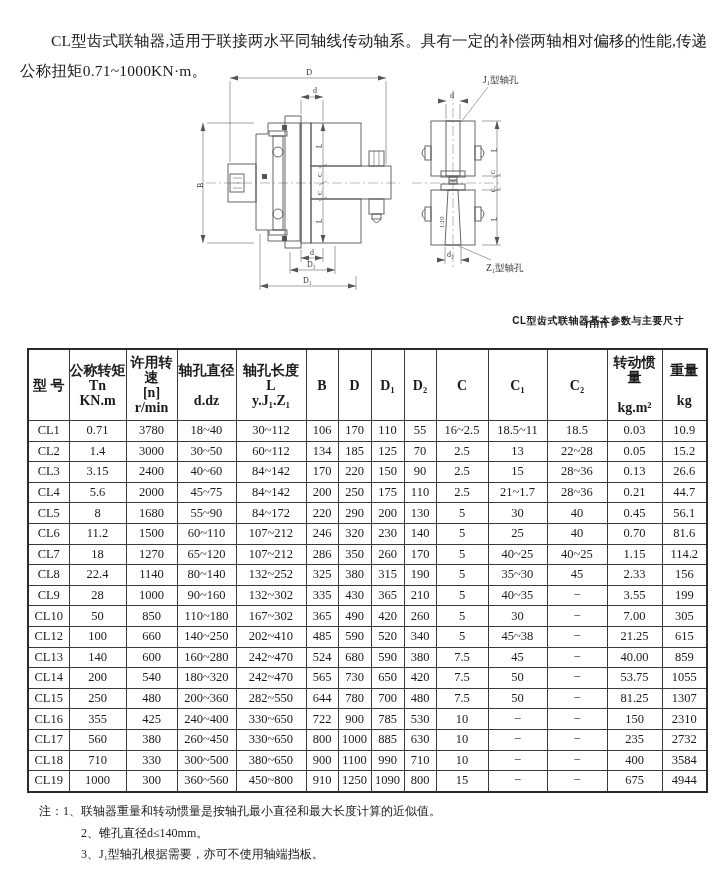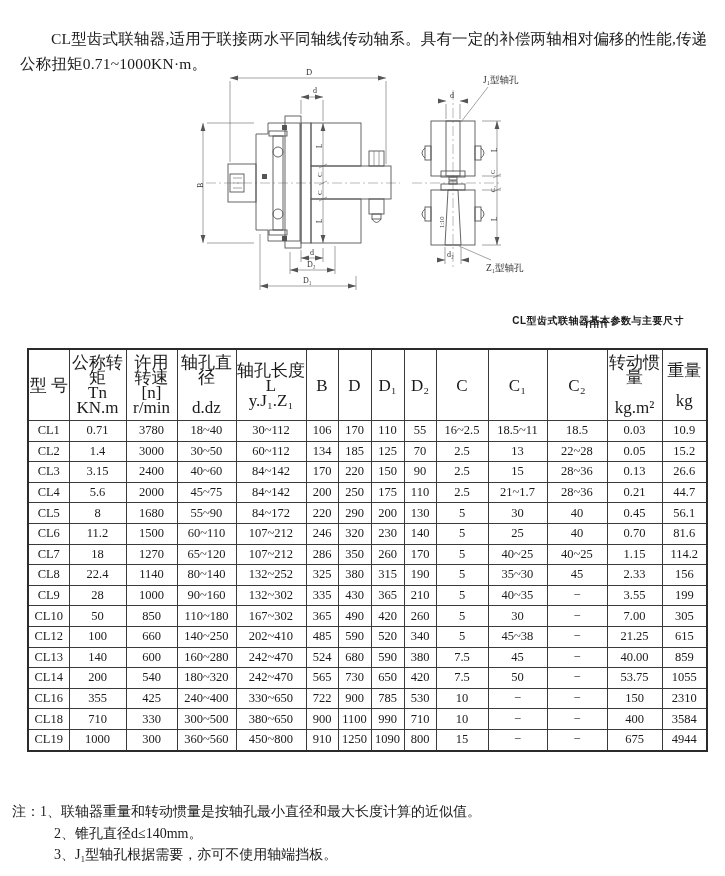--- a/index.html
+++ b/index.html
@@ -3,21 +3,21 @@
 <meta charset="utf-8">
 <style>
   html,body{margin:0;padding:0;}
   body{
     width:725px;height:876px;background:#ffffff;position:relative;
     font-family:"Liberation Serif","DejaVu Serif",serif;color:#1a1a1a;
     overflow:hidden;
   }
   .intro{
     position:absolute;top:10px;left:20px;width:692px;
-    font-size:15.5px;line-height:25px;text-indent:2em;letter-spacing:0.2px;
+    font-size:15.5px;line-height:30px;text-indent:2em;letter-spacing:0.2px;
   }
   #diagram{position:absolute;top:62px;left:150px;}
   #diagram .edge{fill:none;stroke:#555;stroke-width:0.9;}
   #diagram .dim{stroke:#666;stroke-width:0.6;fill:none;}
   #diagram .cl{stroke:#777;stroke-width:0.5;stroke-dasharray:10 3 2 3;fill:none;}
   #diagram text{fill:#333;font-family:"Liberation Serif","DejaVu Serif",serif;}
   .title-row{position:absolute;top:314px;left:27px;width:673px;height:26px;}
   .tbl-title{
     display:block;text-align:right;transform:translateX(-16px);
     font-family:"Liberation Sans","DejaVu Sans",sans-serif;
@@ -30,25 +30,25 @@
   table.params{
     position:absolute;top:348px;left:27px;width:673px;
     border-collapse:collapse;table-layout:fixed;
     border:2px solid #2b2b2b;
   }
   table.params th,table.params td{
     border:1px solid #3a3a3a;text-align:center;vertical-align:middle;
     padding:0;overflow:hidden;
   }
   table.params th{
-    height:70px;font-weight:normal;font-size:17px;line-height:15px;
+    height:70px;font-weight:bold;font-size:14px;line-height:15px;
     white-space:pre-line;
   }
   table.params td{height:19.6px;font-size:12.5px;}
-  .notes{position:absolute;top:801px;left:12px;width:680px;font-size:14px;line-height:21.5px;}
+  .notes{position:absolute;top:801px;left:39px;width:680px;font-size:12px;line-height:21.5px;}
   .note-line{white-space:nowrap;}
   .note-indent{margin-left:42px;}
 </style>
 </head>
 <body>
 
 <p class="intro">CL型齿式联轴器,适用于联接两水平同轴线传动轴系。具有一定的补偿两轴相对偏移的性能,传递公称扭矩0.71~1000KN·m。</p>
 
 <svg id="diagram" width="420" height="238" viewBox="0 0 420 238" xmlns="http://www.w3.org/2000/svg">
   <defs>
@@ -469,38 +469,70 @@
         <td>730</td>
         <td>650</td>
         <td>420</td>
         <td>7.5</td>
         <td>50</td>
         <td>−</td>
         <td>53.75</td>
         <td>1055</td>
       </tr>
 
+      <tr>
+        <td>CL15</td>
+        <td>250</td>
+        <td>480</td>
+        <td>200~360</td>
+        <td>282~550</td>
+        <td>644</td>
+        <td>780</td>
+        <td>700</td>
+        <td>480</td>
+        <td>7.5</td>
+        <td>50</td>
+        <td>−</td>
+        <td>81.25</td>
+        <td>1307</td>
+      </tr>
 
       <tr>
         <td>CL16</td>
         <td>355</td>
         <td>425</td>
         <td>240~400</td>
         <td>330~650</td>
         <td>722</td>
         <td>900</td>
         <td>785</td>
         <td>530</td>
         <td>10</td>
         <td>−</td>
         <td>−</td>
         <td>150</td>
         <td>2310</td>
       </tr>
 
+      <tr>
+        <td>CL17</td>
+        <td>560</td>
+        <td>380</td>
+        <td>260~450</td>
+        <td>330~650</td>
+        <td>800</td>
+        <td>1000</td>
+        <td>885</td>
+        <td>630</td>
+        <td>10</td>
+        <td>−</td>
+        <td>−</td>
+        <td>235</td>
+        <td>2732</td>
+      </tr>
 
       <tr>
         <td>CL18</td>
         <td>710</td>
         <td>330</td>
         <td>300~500</td>
         <td>380~650</td>
         <td>900</td>
         <td>1100</td>
         <td>990</td>

